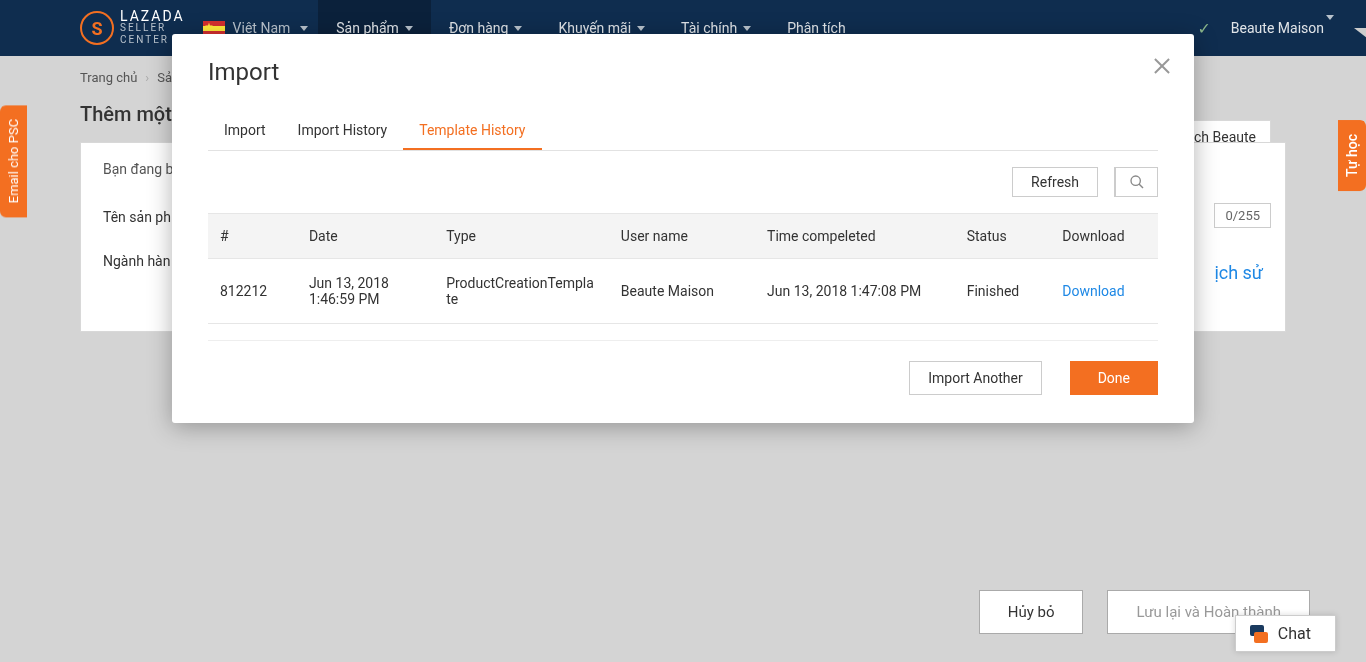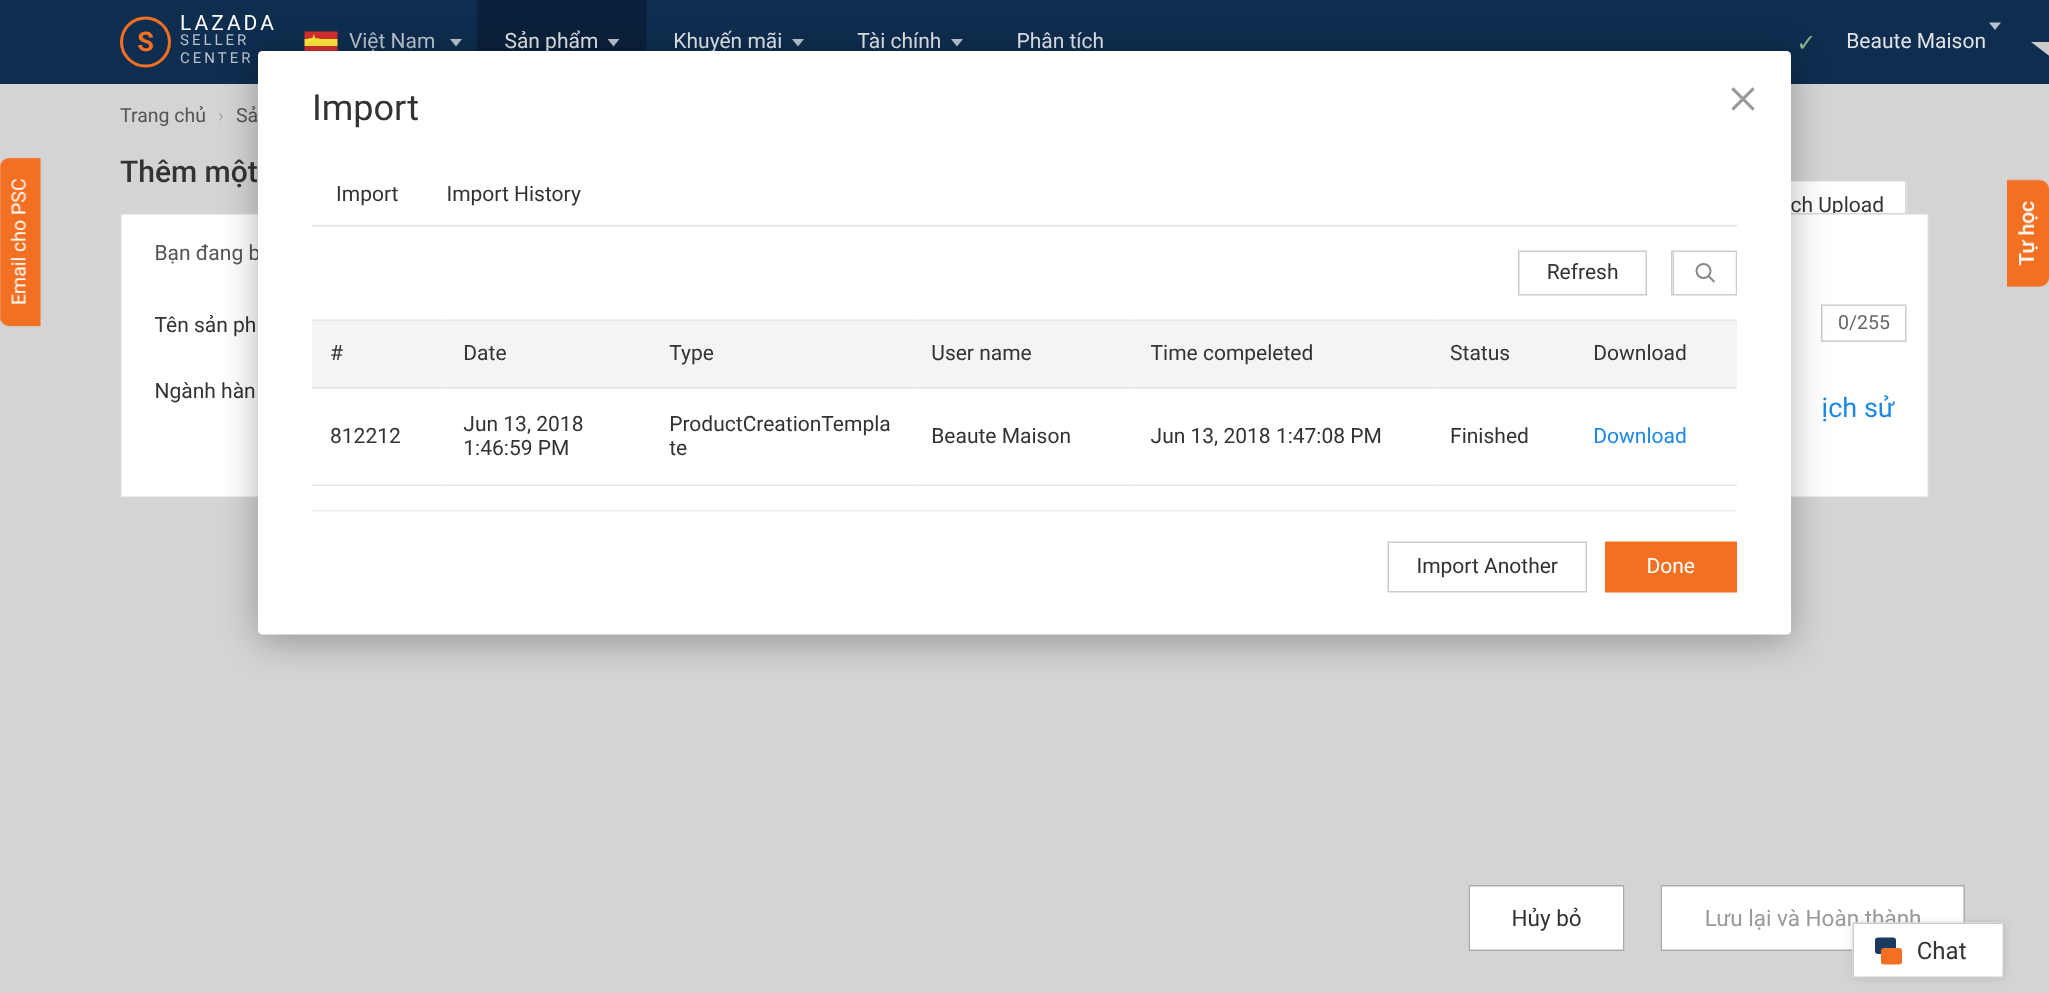--- a/index.html
+++ b/index.html
@@ -70,21 +70,21 @@
     .search-input::placeholder { color:#aaa; }
     .search-btn { border:none; background:#fff; border-left:1px solid #ccc; width:42px; display:flex; align-items:center; justify-content:center; cursor:pointer;}
     .search-icon-svg { width:16px; height:16px; }
 
     table { width:100%; border-collapse: collapse; font-size:14px; color:#333;}
     th { text-align:left; background:#f4f4f4; padding: 14px 12px; font-weight:400; border-top:1px solid #e6e6e6; border-bottom:1px solid #e6e6e6;}
     td { padding: 16px 12px; border-bottom:1px solid #e6e6e6; vertical-align: middle;}
     .dl-link { color:#1e88e5; cursor:pointer;}
 
     hr.sep { border:none; border-top:1px solid #eee; margin:16px 0 20px; }
-    .modal-foot { display:flex; justify-content:flex-end; gap:12px;}
+    .modal-foot { display:flex; justify-content:flex-end; gap:28px;}
     .btn-white { border:1px solid #ccc; background:#fff; padding:8px 18px; font-size:14px; color:#333; cursor:pointer;}
     .btn-orange { border:none; background:#f36f21; color:#fff; padding:8px 28px; font-size:14px; cursor:pointer;}
   </style>
 </head>
 <body>
 
 <div class="top-nav">
   <div class="logo-wrap">
     <div class="logo-circle">S</div>
     <div class="logo-text">
@@ -97,20 +97,24 @@
     <div class="flag"></div>
     <span>Việt Nam</span>
     <span class="caret"></span>
   </div>
   <div class="nav-items">
     <div class="nav-item active">
         <span>Sản phẩm</span>
         <span class="caret"></span>
       </div>
     <div class="nav-item">
+        <span>Đơn hàng</span>
+        <span class="caret"></span>
+      </div>
+    <div class="nav-item">
         <span>Khuyến mãi</span>
         <span class="caret"></span>
       </div>
     <div class="nav-item">
         <span>Tài chính</span>
         <span class="caret"></span>
       </div>
     <div class="nav-item">
         <span>Phân tích</span>
       </div>
@@ -124,21 +128,21 @@
 
 <div class="behind">
   <div class="breadcrumb">
     <span>Trang chủ</span>
     <span class="bc-sep">›</span>
     <span>Sả</span>
   </div>
 </div>
 <div class="page-title-row">Thêm một sả</div>
 
-<div class="top-right-btn">ch Upload</div>
+<div class="top-right-btn">ch Beaute</div>
 
 <div class="panel-bg">
   <div class="hint-row">Bạn đang bạ</div>
   <div class="field-row">Tên sản ph</div>
   <div class="field-row">Ngành hàn</div>
   <div class="right-stuff">
     <div class="counter-box">0/255</div>
     <div class="link-text">ịch sử</div>
   </div>
 </div>
@@ -160,20 +164,21 @@
 </div>
 
 <div class="overlay">
   <div class="modal">
     <div class="close-x"></div>
     <div class="modal-title">Import</div>
 
     <div class="tabs-row">
       <div class="tab">Import</div>
       <div class="tab">Import History</div>
+      <div class="tab active">Template History</div>
     </div>
 
     <div class="controls-row">
       <button class="btn-refresh">Refresh</button>
       <div class="search-wrap">
         <button class="search-btn">
           <svg class="search-icon-svg" viewBox="0 0 24 24" fill="none" stroke="#888" stroke-width="2">
               <circle cx="10" cy="10" r="7"></circle>
               <line x1="21" y1="21" x2="15" y2="15"></line>
             </svg>

